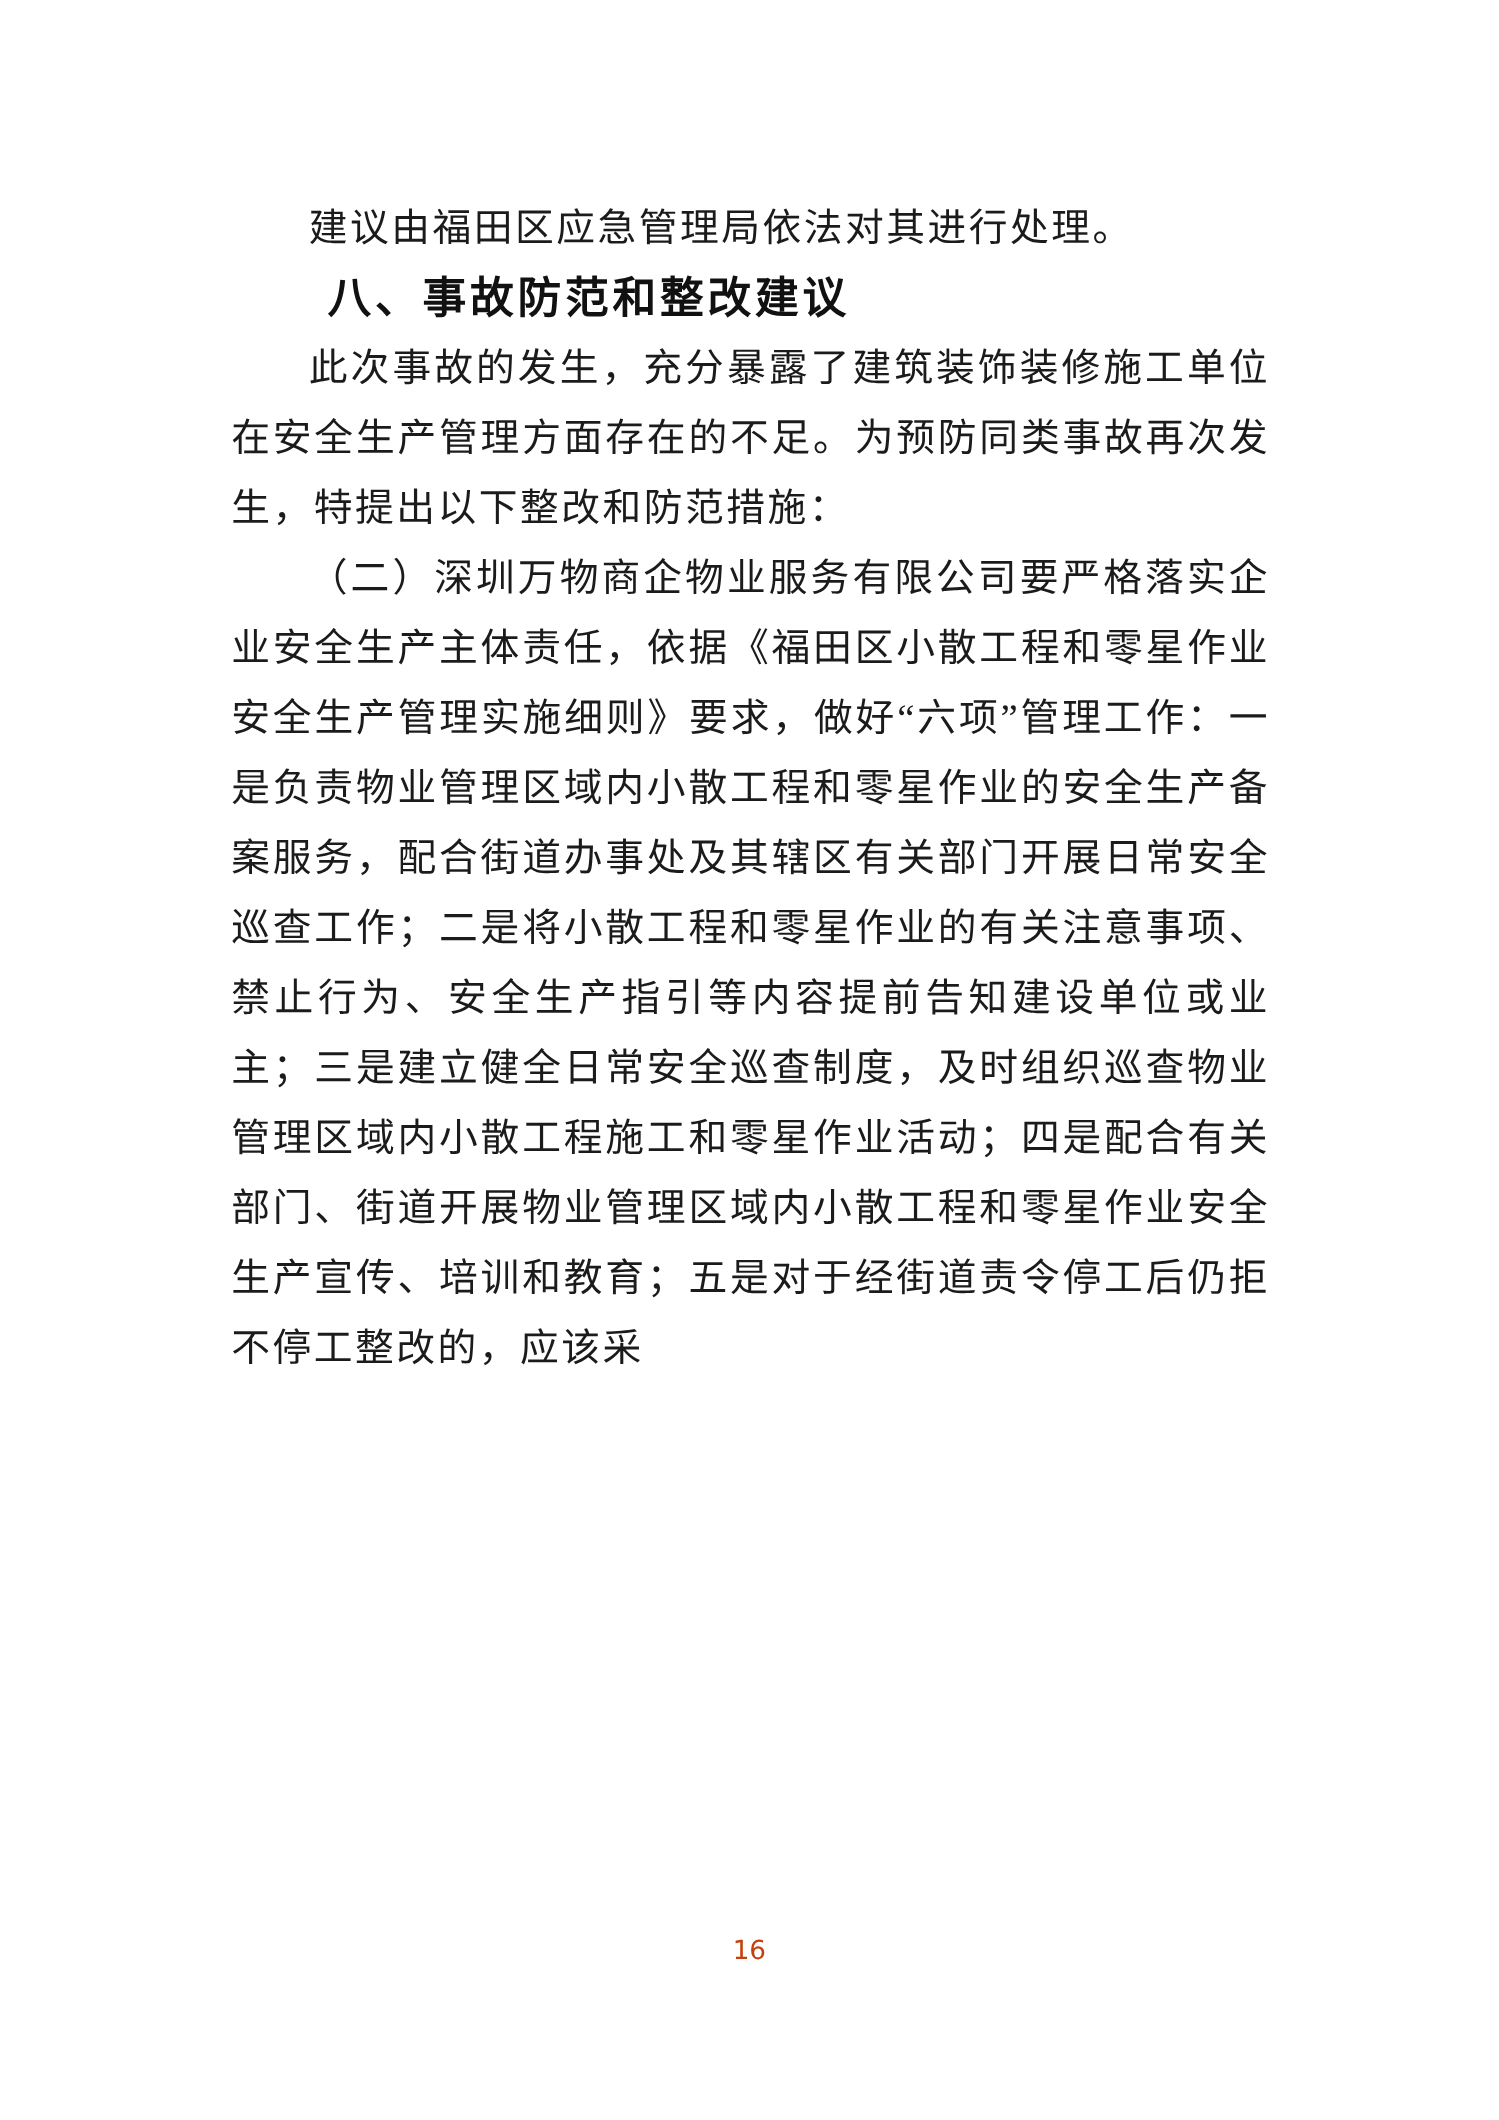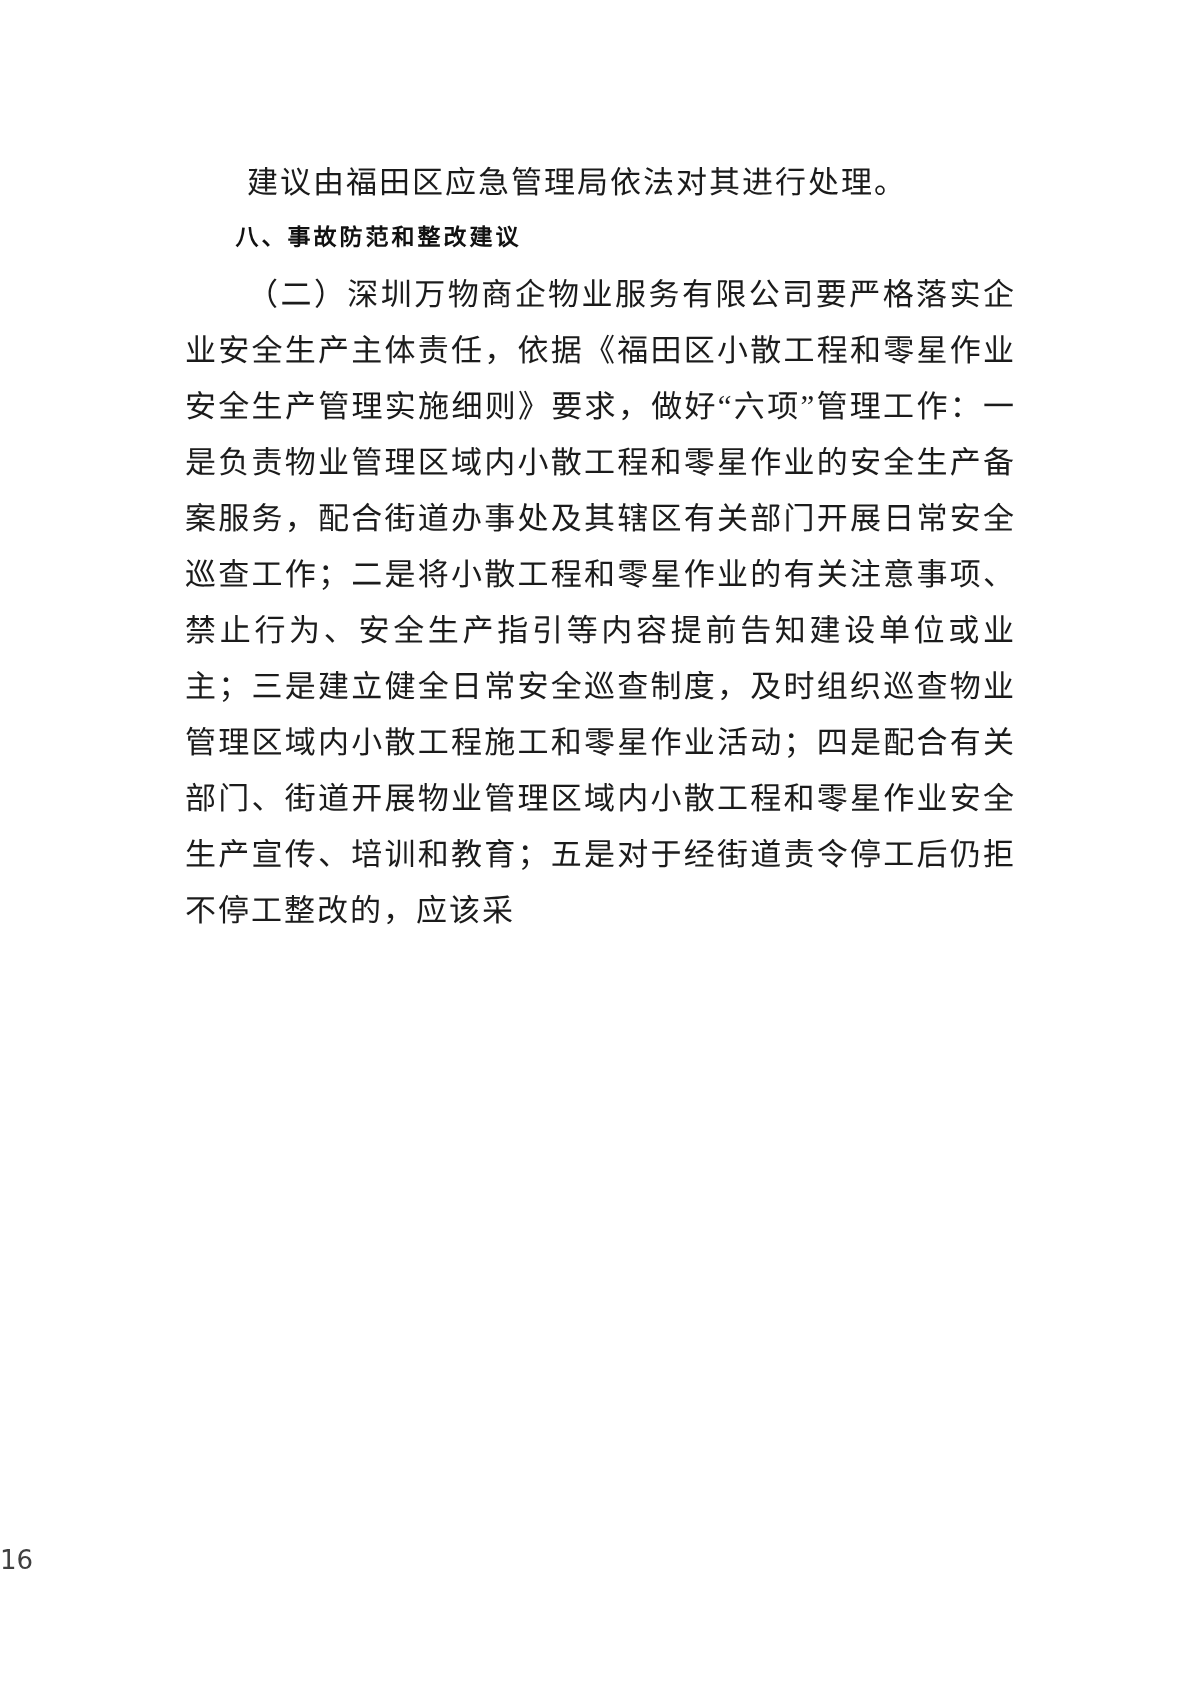--- a/index.html
+++ b/index.html
@@ -34,53 +34,54 @@
   }
   .para {
     margin: 0;
     text-indent: 2em;
   }
   .para.no-indent {
     text-indent: 0;
   }
   .heading {
     margin: 0;
-    font-size: 23px;
+    font-size: 35px;
     line-height: 56px;
     font-weight: 700;
     text-indent: 2.2em;
     letter-spacing: 3px;
-    font-family: Liberation Mono, monospace;
+    font-family: Liberation Serif, serif;
     color: #111111;
     text-align: left;
   }
   .page-number {
     position: absolute;
     top: 1546px;
     left: 0;
     width: 100%;
-    text-align: left;
-    font-size: 26px;
+    text-align: center;
+    font-size: 21px;
     line-height: 28px;
-    color: #404040;
+    color: #c2410c;
     font-family: "DejaVu Sans", "Liberation Sans", sans-serif;
   }
 </style>
 </head>
 <body>
 
 <div class="page">
 
   <div class="text-block">
 
 
     <p class="para">建议由福田区应急管理局依法对其进行处理。</p>
 
     <h2 class="heading">八、事故防范和整改建议</h2>
 
+    <p class="para">此次事故的发生，充分暴露了建筑装饰装修施工单位在安全生产管理方面存在的不足。为预防同类事故再次发生，特提出以下整改和防范措施：</p>
 
 
     <p class="para">（二）深圳万物商企物业服务有限公司要严格落实企业安全生产主体责任，依据《福田区小散工程和零星作业安全生产管理实施细则》要求，做好“六项”管理工作：一是负责物业管理区域内小散工程和零星作业的安全生产备案服务，配合街道办事处及其辖区有关部门开展日常安全巡查工作；二是将小散工程和零星作业的有关注意事项、禁止行为、安全生产指引等内容提前告知建设单位或业主；三是建立健全日常安全巡查制度，及时组织巡查物业管理区域内小散工程施工和零星作业活动；四是配合有关部门、街道开展物业管理区域内小散工程和零星作业安全生产宣传、培训和教育；五是对于经街道责令停工后仍拒不停工整改的，应该采</p>
 
   </div>
 
   <div class="page-number">16</div>
 
 </div>
 

